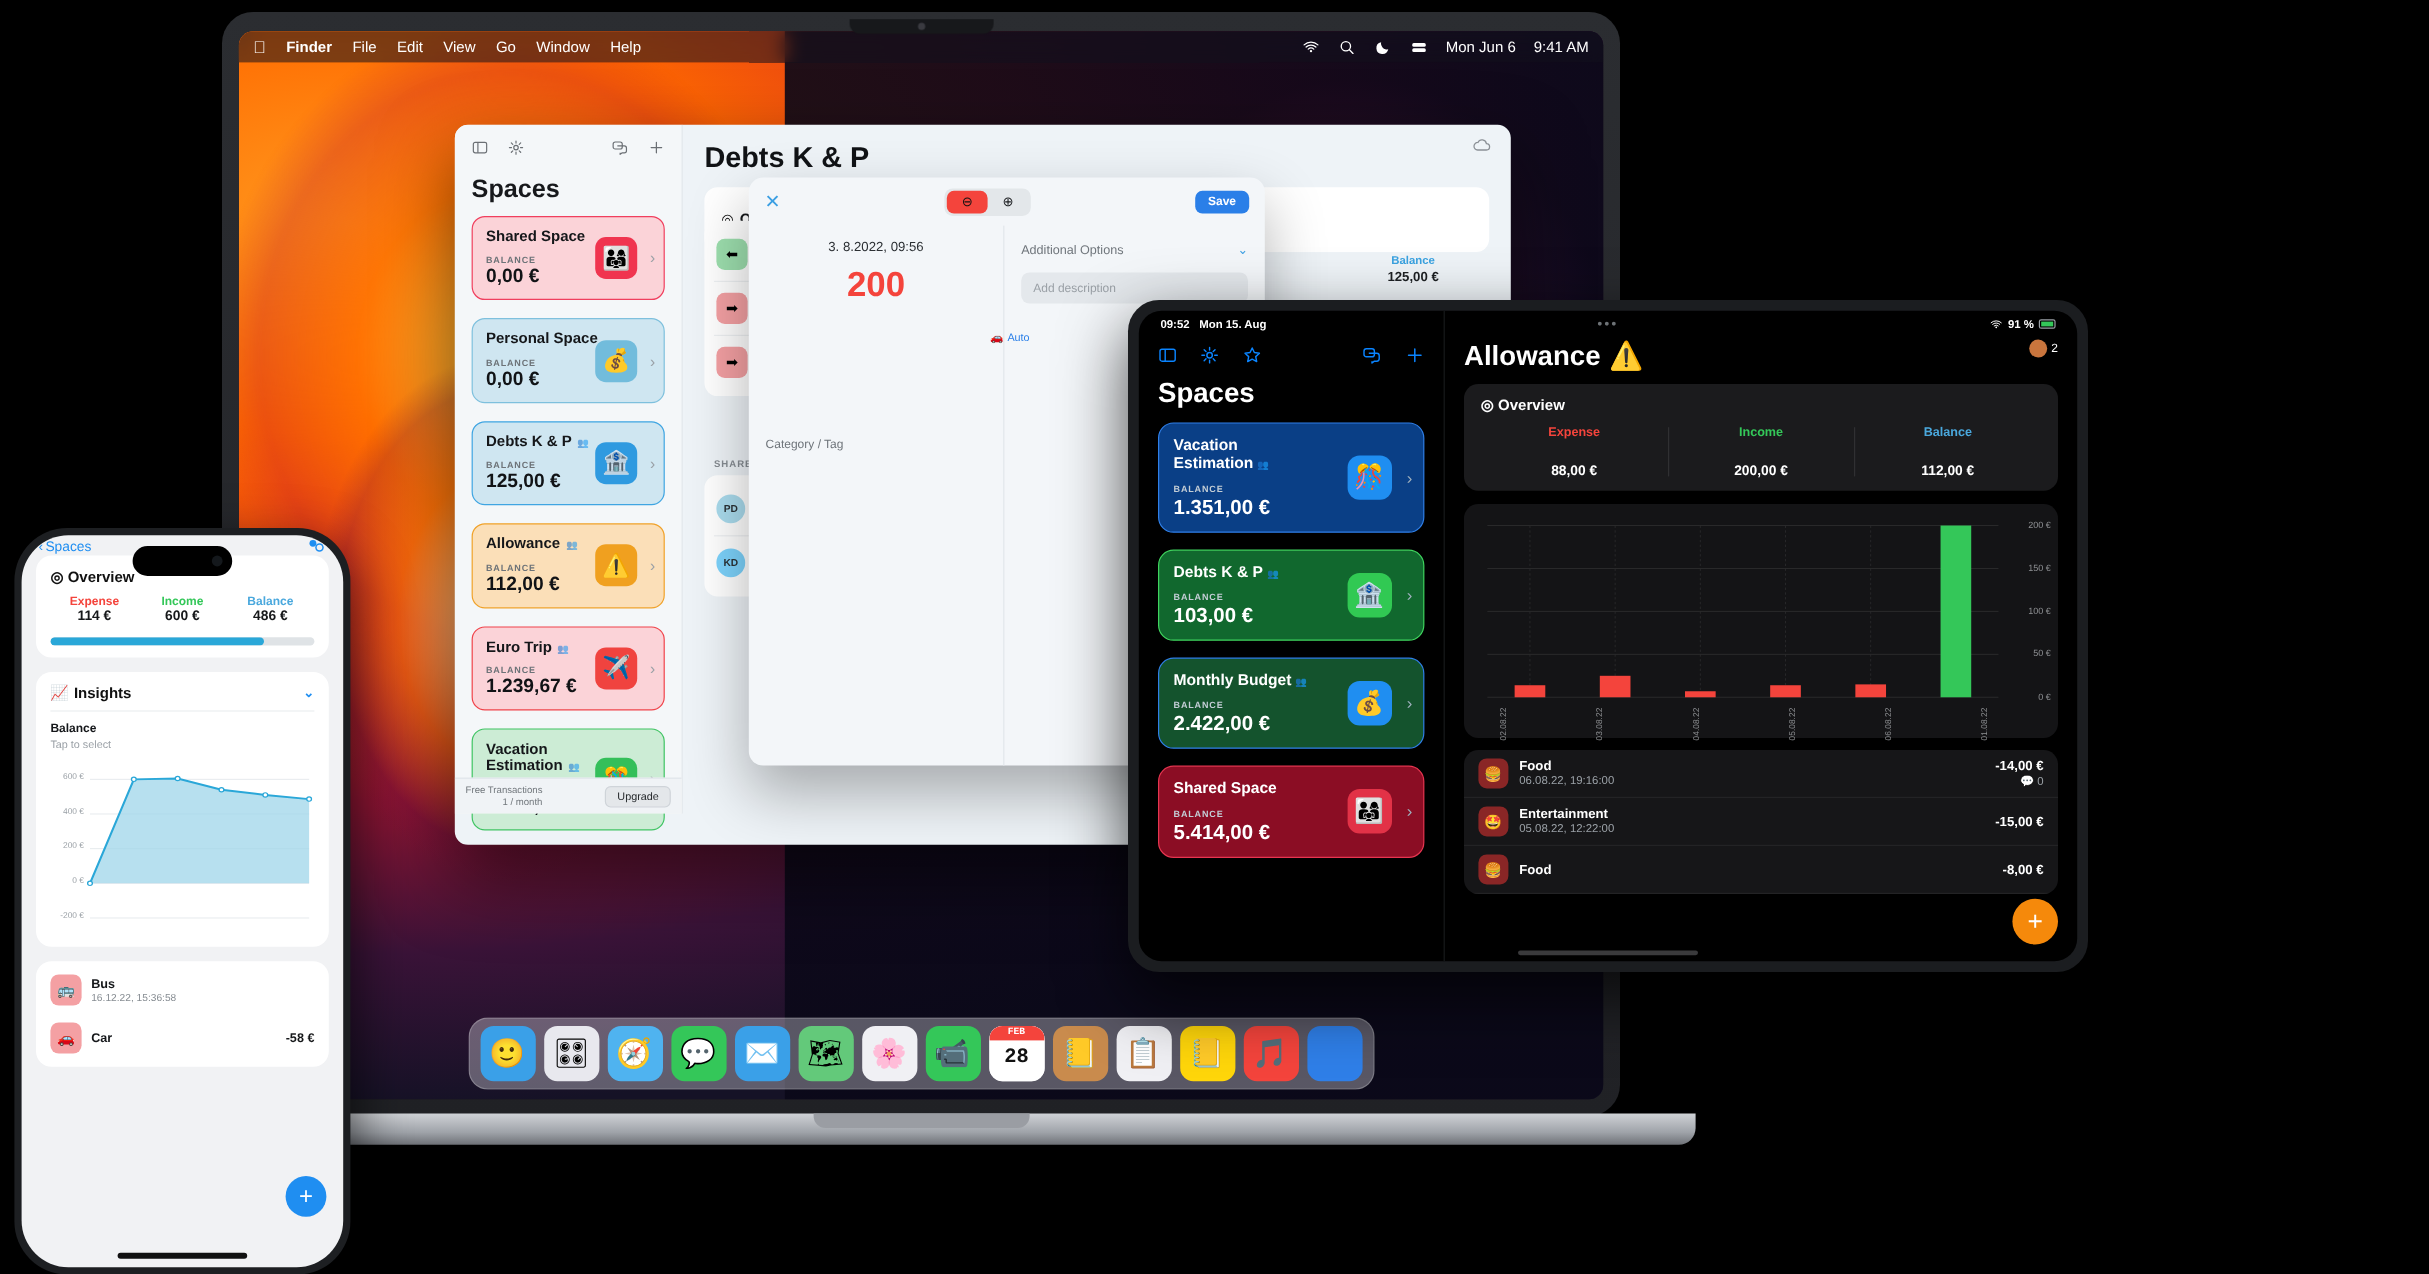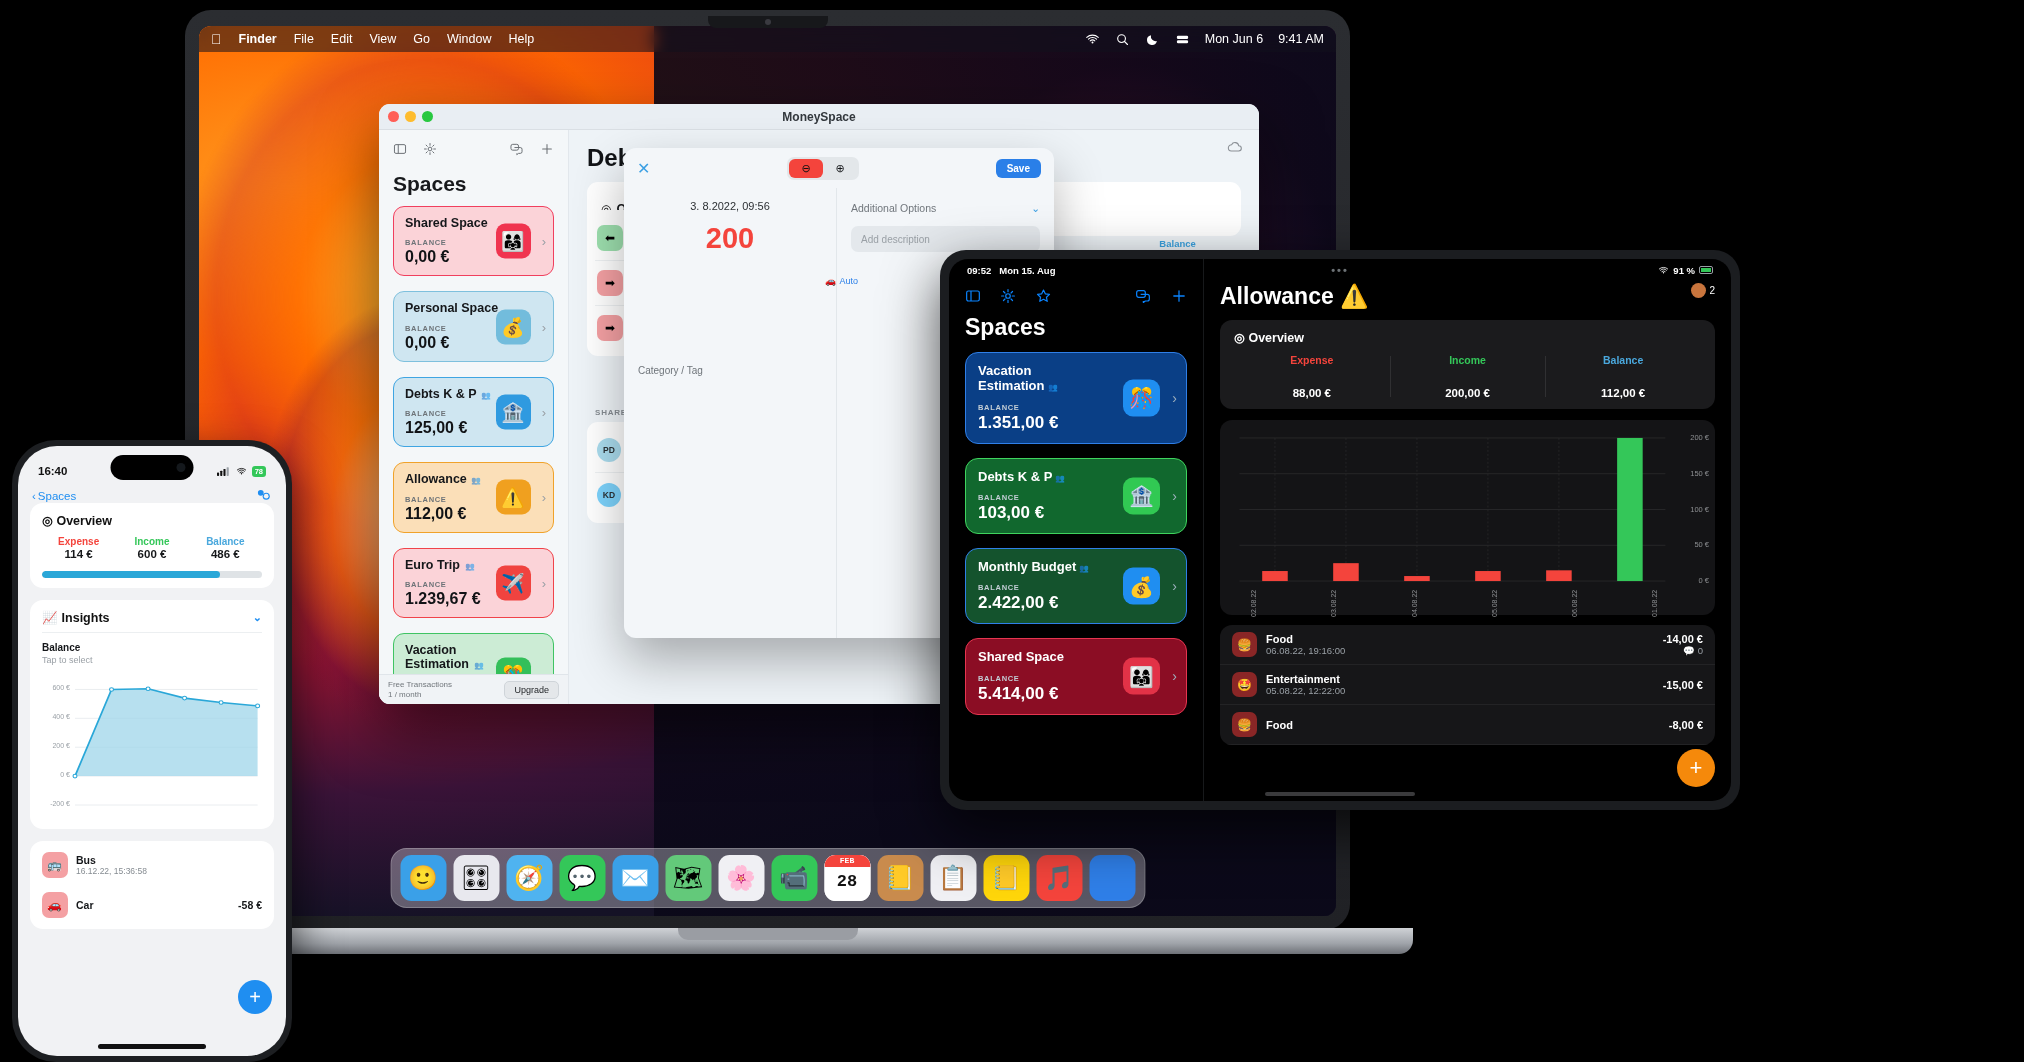--- a/index.html
+++ b/index.html
@@ -74,21 +74,21 @@
   .sc-emoji { position:absolute; right:22px; top:50%; transform:translateY(-50%);
               width:35px; height:35px; border-radius:9px; display:flex;
               align-items:center; justify-content:center; font-size:19px; }
   .sc-chev { position:absolute; right:7px; top:50%; transform:translateY(-50%);
              color:#9aa0a6; font-size:13px; }
   .sc-people { font-size:8px; opacity:.55; margin-left:5px; }
 
   .upgrade-bar { position:absolute; left:0; right:0; bottom:0; height:30px;
                  background:#f0f3f6; border-top:1px solid #e0e5ea;
                  display:flex; align-items:center; padding:0 9px; }
-  .ub-text { font-size:8px; color:#71777c; line-height:1.25; }
+  .ub-text { font-size:8px; color:#71777c; line-height:1.25;text-align:right; }
   .ub-btn { margin-left:auto; background:#e4e7ea; border:1px solid #cfd4d9;
             border-radius:5px; font-size:9px; padding:3px 9px; color:#24272a; }
 
   .ms-main { flex:1; position:relative; padding:14px 18px; }
   .ms-main-h { font-size:24px; font-weight:700; color:#111316; }
   .ms-ov-card { margin-top:10px; background:#fff; border-radius:11px; height:54px;
                 display:flex; align-items:center; padding:0 14px; }
   .ms-ov-title { font-size:12.5px; font-weight:700; color:#15171a; }
   .ms-bal-box { position:absolute; right:60px; top:108px; text-align:center; }
   .ms-bal-l { font-size:9.5px; color:#3aa2e0; font-weight:600; }
@@ -287,28 +287,20 @@
             <svg class="mb-icon" viewBox="0 0 24 24">
                 <rect x="3" y="6" width="18" height="5" rx="2" fill="#fff"></rect>
                 <rect x="3" y="13" width="18" height="5" rx="2" fill="#fff"></rect>
               </svg>
             <span class="mi" style="margin:0">Mon Jun 6</span>
             <span class="mi" style="margin:0">9:41 AM</span>
           </span>
         </div>
 
         <div class="ms-win">
-          <div class="ms-title">
-            <div class="traffic">
-              <span class="tl r"></span>
-              <span class="tl y"></span>
-              <span class="tl g"></span>
-            </div>
-            <div class="ms-title-text">MoneySpace</div>
-          </div>
 
           <div class="ms-body">
 
             <div class="ms-side">
               <div class="ms-toolbar">
                 <svg width="14" height="14" viewBox="0 0 24 24">
                     <rect x="2.5" y="4.5" width="19" height="15" rx="2.5" stroke="#6b7075" stroke-width="1.7" fill="none"></rect>
                     <line x1="9" y1="4.5" x2="9" y2="19.5" stroke="#6b7075" stroke-width="1.7"></line>
                   </svg>
                 <svg width="14" height="14" viewBox="0 0 24 24">
@@ -757,36 +749,20 @@
 
         <div class="pad-fab">+</div>
       </div>
       <div class="pad-home"></div>
     </div>
   </div>
 
   <div id="iphone">
     <div class="ip-screen">
       <div class="ip-dyn"></div>
-      <div class="ip-status">
-        <span>16:40</span>
-        <span class="r">
-          <svg width="14" height="10" viewBox="0 0 20 14">
-              <rect x="0" y="9" width="3" height="5" rx="1" fill="#111"></rect>
-              <rect x="4.6" y="6.5" width="3" height="7.5" rx="1" fill="#111"></rect>
-              <rect x="9.2" y="4" width="3" height="10" rx="1" fill="#111"></rect>
-              <rect x="13.8" y="1.5" width="3" height="12.5" rx="1" fill="#9aa0a6"></rect>
-            </svg>
-          <svg width="13" height="11" viewBox="0 0 24 24">
-              <path d="M12 18.5a1.6 1.6 0 100-3.2 1.6 1.6 0 000 3.2z" fill="#111"></path>
-              <path d="M5.5 11.5a9.5 9.5 0 0113 0M8.3 14.3a5.6 5.6 0 017.4 0M2.8 8.6a13.5 13.5 0 0118.4 0" stroke="#111" stroke-width="1.9" fill="none" stroke-linecap="round"></path>
-            </svg>
-          <span class="batt">78</span>
-        </span>
-      </div>
       <div class="ip-nav">
         <div class="ip-back">
           <span>‹</span>
           <span>Spaces</span>
         </div>
         <span class="sp"></span>
         <svg width="17" height="15" viewBox="0 0 24 22">
             <circle cx="8" cy="7" r="4.2" fill="#1f8ef1"></circle>
             <circle cx="16" cy="12" r="5.2" fill="#1f8ef1"></circle>
             <circle cx="16" cy="12" r="3.4" fill="#f1f2f4"></circle>

